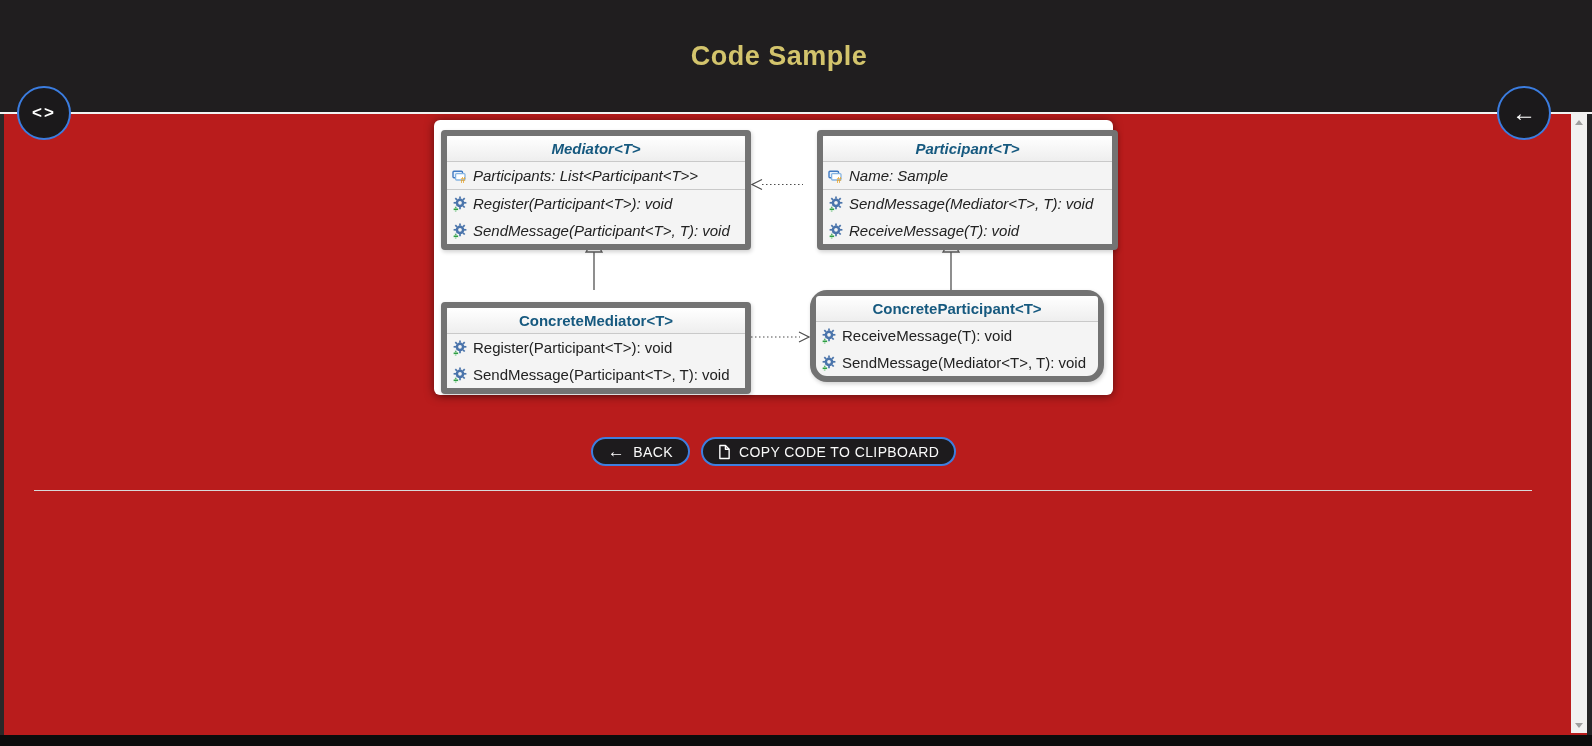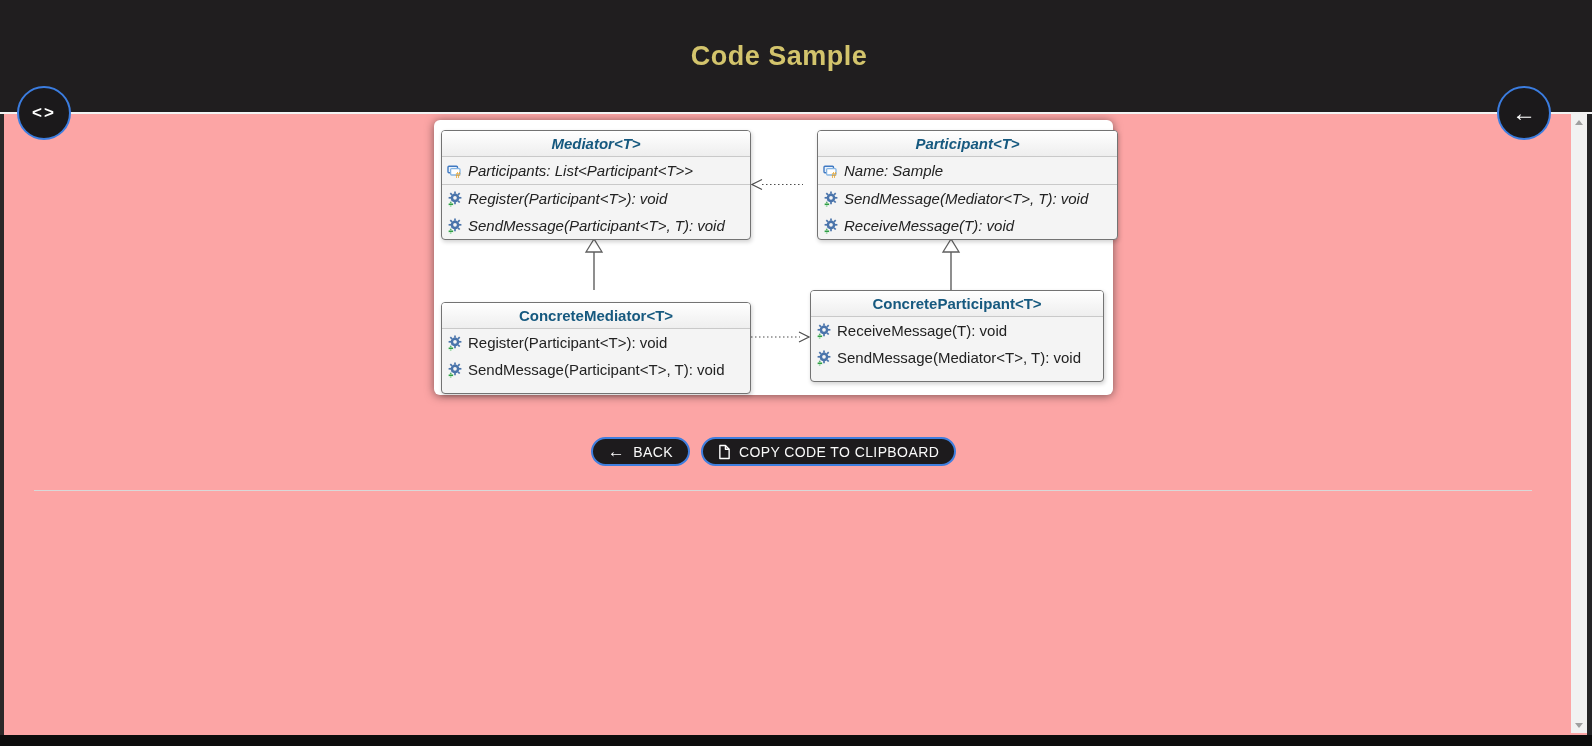--- a/index.html
+++ b/index.html
@@ -1,18 +1,18 @@
 <!DOCTYPE html>
 <html><head>
 <meta charset="utf-8">
 <style>
   * { margin:0; padding:0; box-sizing:border-box; }
   html,body { width:1592px; height:746px; overflow:hidden; background:#323136;
               font-family:"Liberation Sans", sans-serif; }
-  .page { position:relative; width:1592px; height:746px; background:#fca5a5; }
+  .page { position:relative; width:1592px; height:746px; background:#b91c1c; }
 
   
   .header { position:absolute; left:0; top:0; width:1592px; height:113px;
             background:#201e1f; display:flex; align-items:center; justify-content:center;
             padding-right:34px; }
   .header h1 { color:#d3c46c; font-size:27px; font-weight:bold; letter-spacing:0.5px; }
   .header-line { position:absolute; left:0; top:112px; width:1592px; height:2px;
                  background:#f2f2f2; z-index:2; }
 
   
@@ -24,21 +24,21 @@
   .fab-right { left:1497px; top:86px; }
   .fab-glyph { font-size:17px; font-weight:bold; letter-spacing:2px; }
   .fab-glyph.arrow { font-size:24px; font-weight:normal; letter-spacing:0; line-height:1; }
 
   
   .diagram-card { position:absolute; left:434px; top:120px; width:679px; height:275px;
                   background:#ffffff; border-radius:6px;
                   box-shadow:0 1px 10px rgba(0,0,0,0.5); z-index:1; }
   .relations { position:absolute; left:0; top:0; width:679px; height:275px; pointer-events:none; }
 
-  .uml-box { position:absolute; background:#f4f4f4; border:1px solid #737373;
+  .uml-box { position:absolute; background:#f4f4f4; border:6px solid #737373;
              border-radius:4px; box-shadow:1px 2px 4px rgba(0,0,0,0.18);
              font-size:15px; color:#222222; }
   .uml-title { height:26px; line-height:26px; text-align:center; font-weight:bold;
                color:#16597f; font-size:15px;
                background:linear-gradient(#ffffff,#eeeeee);
                border-bottom:1px solid #c9c9c9; border-radius:3px 3px 0 0; }
   .uml-row { display:flex; align-items:center; gap:5px; padding:0 5px; height:27px;
              white-space:nowrap; overflow:hidden; }
   .uml-section.props { border-bottom:1px solid #c9c9c9; }
   .abstract .uml-title, .abstract .uml-text { font-style:italic; }
@@ -264,21 +264,21 @@
                 </g>
                 <rect x="2.7" y="10.6" width="2.2" height="5.2" fill="#2f9e44" stroke="#ffffff" stroke-width="0.6"></rect>
                 <rect x="1.2" y="12.1" width="5.2" height="2.2" fill="#2f9e44" stroke="#ffffff" stroke-width="0.6"></rect>
               </svg>
           </span>
           <span class="uml-text">SendMessage(Participant&lt;T&gt;, T): void</span>
         </div>
       </div>
     </div>
 
-    <div class="uml-box" style="left:376px; top:170px; width:294px; height:92px;">
+    <div class="uml-box" style="left:376px; top:170px; width:294px; height:92px;border-radius:17px;">
       <div class="uml-title">ConcreteParticipant&lt;T&gt;</div>
       <div class="uml-section methods">
         <div class="uml-row">
           <span class="uml-icon">
             <svg viewBox="0 0 16 16" width="16" height="16">
                 <circle cx="8" cy="6.8" r="3.1" fill="none" stroke="#4a74ab" stroke-width="2.5"></circle>
                 <g stroke="#4a74ab" stroke-width="1.7">
                   <line x1="8" y1="0.4" x2="8" y2="2.8"></line>
                   <line x1="8" y1="10.8" x2="8" y2="13.2"></line>
                   <line x1="1.6" y1="6.8" x2="4" y2="6.8"></line>

